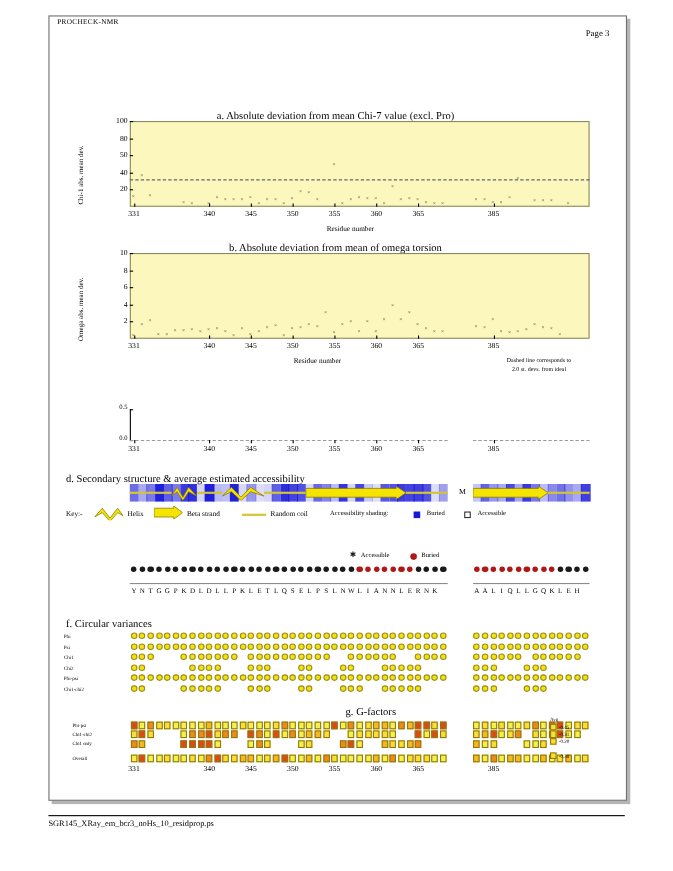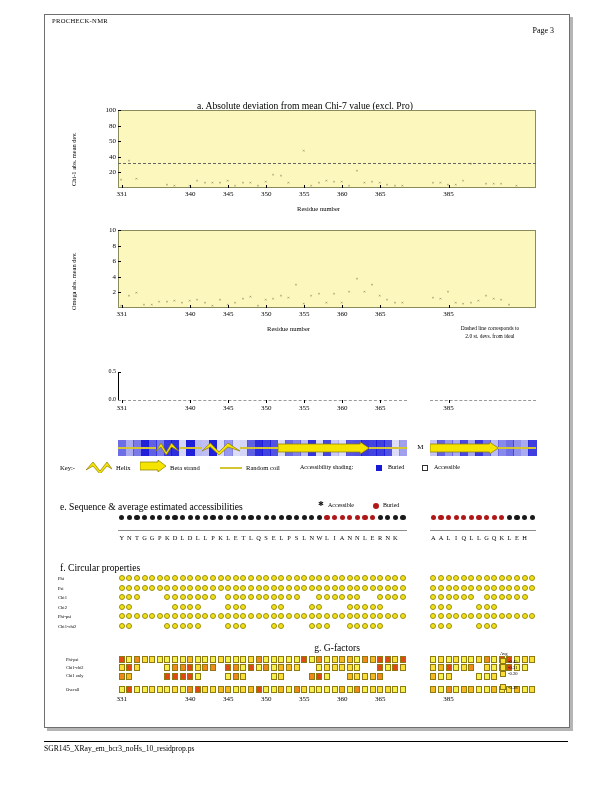--- a/index.html
+++ b/index.html
@@ -131,20 +131,21 @@
       <div class="tickmark" style="left:342.2px;top:185px;width:1px;height:3px;"></div>
       <div class="tick" style="left:332.2px;top:190px;width:20px;text-align:center;">360</div>
       <div class="tickmark" style="left:380.2px;top:185px;width:1px;height:3px;"></div>
       <div class="tick" style="left:370.2px;top:190px;width:20px;text-align:center;">365</div>
       <div class="tickmark" style="left:448.59999999999997px;top:185px;width:1px;height:3px;"></div>
       <div class="tick" style="left:438.59999999999997px;top:190px;width:20px;text-align:center;">385</div>
     </div>
   <div class="axis-label-y" id="ylabA" style="left:70px;top:186px;font-size:6.4px;">Chi-1 abs. mean dev.</div>
   <div class="axis-label-x" id="xlabA" style="left:297px;top:205px;">Residue number</div>
 
+  <div class="panel-title" style="left:70px;top:220px;width:470px;">b. Absolute deviation from mean of omega torsion</div>
   <div id="plotB" class="plot" style="left:118px;top:230px;width:418px;height:78px;"></div>
   <div id="panelB-dyn">
       <div class="tick" style="left:100px;top:226px;width:16px;text-align:right;">10</div>
       <div class="tickmark" style="left:118px;top:230px;width:3px;height:1px;"></div>
       <div class="tick" style="left:100px;top:241.6px;width:16px;text-align:right;">8</div>
       <div class="tickmark" style="left:118px;top:245.6px;width:3px;height:1px;"></div>
       <div class="tick" style="left:100px;top:257.2px;width:16px;text-align:right;">6</div>
       <div class="tickmark" style="left:118px;top:261.2px;width:3px;height:1px;"></div>
       <div class="tick" style="left:100px;top:272.8px;width:16px;text-align:right;">4</div>
       <div class="tickmark" style="left:118px;top:276.8px;width:3px;height:1px;"></div>
@@ -240,20 +241,21 @@
       <div class="tickmark" style="left:304.2px;top:400px;width:1px;height:3px;"></div>
       <div class="tick" style="left:294.2px;top:404px;width:20px;text-align:center;">355</div>
       <div class="tickmark" style="left:342.2px;top:400px;width:1px;height:3px;"></div>
       <div class="tick" style="left:332.2px;top:404px;width:20px;text-align:center;">360</div>
       <div class="tickmark" style="left:380.2px;top:400px;width:1px;height:3px;"></div>
       <div class="tick" style="left:370.2px;top:404px;width:20px;text-align:center;">365</div>
       <div class="tickmark" style="left:448.59999999999997px;top:400px;width:1px;height:3px;"></div>
       <div class="tick" style="left:438.59999999999997px;top:404px;width:20px;text-align:center;">385</div>
     </div>
 
+  <div class="panel-title" style="left:60px;top:430px;width:300px;text-align:left;">d. Secondary structure &amp; average estimated accessibility</div>
   <div id="panelD-dyn">
       <div class="accblock" style="left:118px;top:440px;width:8.2px;height:16px;background:rgba(24,24,216,0.63);"></div>
       <div class="accblock" style="left:125.60000000000001px;top:440px;width:8.2px;height:16px;background:rgba(24,24,216,0.37);"></div>
       <div class="accblock" style="left:133.2px;top:440px;width:8.2px;height:16px;background:rgba(24,24,216,0.58);"></div>
       <div class="accblock" style="left:140.79999999999998px;top:440px;width:8.2px;height:16px;background:rgba(24,24,216,0.96);"></div>
       <div class="accblock" style="left:148.39999999999998px;top:440px;width:8.2px;height:16px;background:rgba(24,24,216,0.69);"></div>
       <div class="accblock" style="left:156px;top:440px;width:8.2px;height:16px;background:rgba(24,24,216,0.57);"></div>
       <div class="accblock" style="left:163.6px;top:440px;width:8.2px;height:16px;background:rgba(24,24,216,0.86);"></div>
       <div class="accblock" style="left:171.2px;top:440px;width:8.2px;height:16px;background:rgba(24,24,216,0.90);"></div>
       <div class="accblock" style="left:178.79999999999998px;top:440px;width:8.2px;height:16px;background:rgba(24,24,216,0.18);"></div>
@@ -329,21 +331,20 @@
       <div class="key" style="left:170px;top:464px;">Beta strand</div>
       <div class="coil" style="left:220px;top:467px;width:22px;height:2.4px;"></div>
       <div class="key" style="left:246px;top:464px;">Random coil</div>
       <div class="key" style="left:300px;top:464px;font-size:6px;">Accessibility shading:</div>
       <div style="position:absolute;left:376px;top:465px;width:6px;height:6px;background:#1818d8;"></div>
       <div class="key" style="left:388px;top:464px;font-size:6px;">Buried</div>
       <div style="position:absolute;left:422px;top:465px;width:6px;height:6px;background:#ffffff;border:.7px solid #333;box-sizing:border-box;"></div>
       <div class="key" style="left:434px;top:464px;font-size:6px;">Accessible</div>
     </div>
 
-  <div class="panel-title" style="left:60px;top:501px;width:300px;text-align:left;">e. Sequence &amp; average estimated accessibilities</div>
   <div id="panelE-dyn">
       <div class="marker" style="left:318px;top:502px;font-size:7px;color:#1a1a1a;">✱</div>
       <div class="key" style="left:328px;top:502px;font-size:6px;">Accessible</div>
       <div style="position:absolute;left:373px;top:503px;width:6px;height:6px;border-radius:50%;background:#b01818;"></div>
       <div class="key" style="left:383px;top:502px;font-size:6px;">Buried</div>
       <div style="position:absolute;left:119.2px;top:515px;width:5.2px;height:5.2px;border-radius:50%;background:#1a1a1a;"></div>
       <div class="seqrow" style="left:118.8px;top:534px;width:6px;text-align:center;">Y</div>
       <div style="position:absolute;left:126.80000000000001px;top:515px;width:5.2px;height:5.2px;border-radius:50%;background:#1a1a1a;"></div>
       <div class="seqrow" style="left:126.4px;top:534px;width:6px;text-align:center;">N</div>
       <div style="position:absolute;left:134.4px;top:515px;width:5.2px;height:5.2px;border-radius:50%;background:#1a1a1a;"></div>
@@ -443,21 +444,21 @@
       <div class="seqrow" style="left:506.4px;top:534px;width:6px;text-align:center;">L</div>
       <div style="position:absolute;left:514.4px;top:515px;width:5.2px;height:5.2px;border-radius:50%;background:#1a1a1a;"></div>
       <div class="seqrow" style="left:514px;top:534px;width:6px;text-align:center;">E</div>
       <div style="position:absolute;left:521.9999999999999px;top:515px;width:5.2px;height:5.2px;border-radius:50%;background:#1a1a1a;"></div>
       <div class="seqrow" style="left:521.5999999999999px;top:534px;width:6px;text-align:center;">H</div>
       <div style="position:absolute;left:529.6px;top:515px;width:5.2px;height:5.2px;border-radius:50%;background:#1a1a1a;"></div>
       <div class="seqrow" style="left:529.2px;top:534px;width:6px;text-align:center;"></div>
       <div class="seqline" style="left:429.59999999999997px;top:530px;width:106.40000000000003px;"></div>
     </div>
 
-  <div class="panel-title" style="left:60px;top:562px;width:300px;text-align:left;">f. Circular properties</div>
+  <div class="panel-title" style="left:60px;top:562px;width:300px;text-align:left;">f. Circular variances</div>
   <div id="panelF-dyn">
       <div class="flabel" style="left:58px;top:576px;">Phi</div>
       <div class="circ" style="left:118.8px;top:575px;"></div>
       <div class="circ" style="left:126.4px;top:575px;"></div>
       <div class="circ" style="left:134px;top:575px;"></div>
       <div class="circ" style="left:141.6px;top:575px;"></div>
       <div class="circ" style="left:149.2px;top:575px;"></div>
       <div class="circ" style="left:156.8px;top:575px;"></div>
       <div class="circ" style="left:164.4px;top:575px;"></div>
       <div class="circ" style="left:172px;top:575px;"></div>

